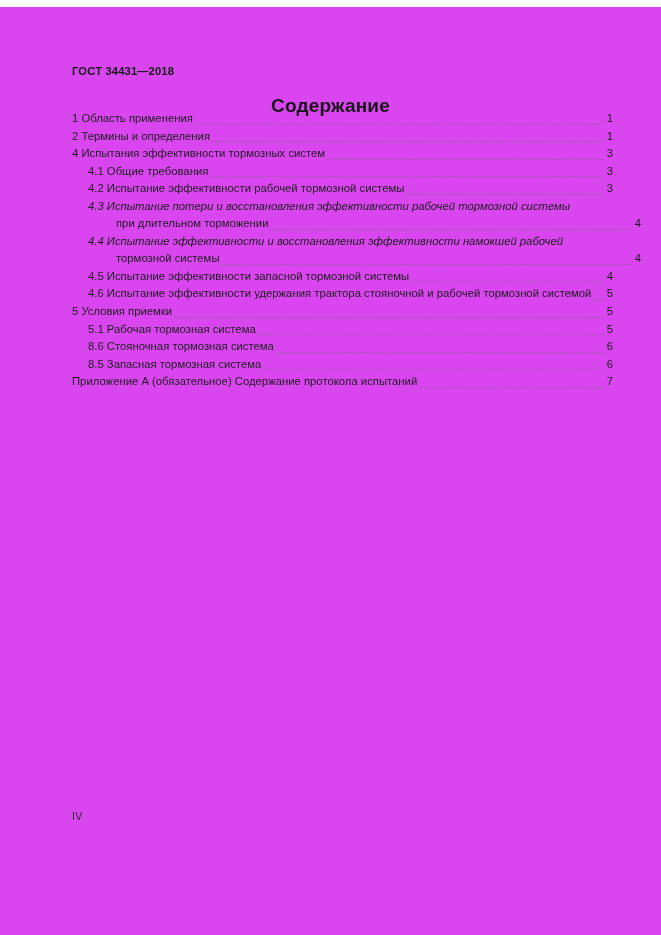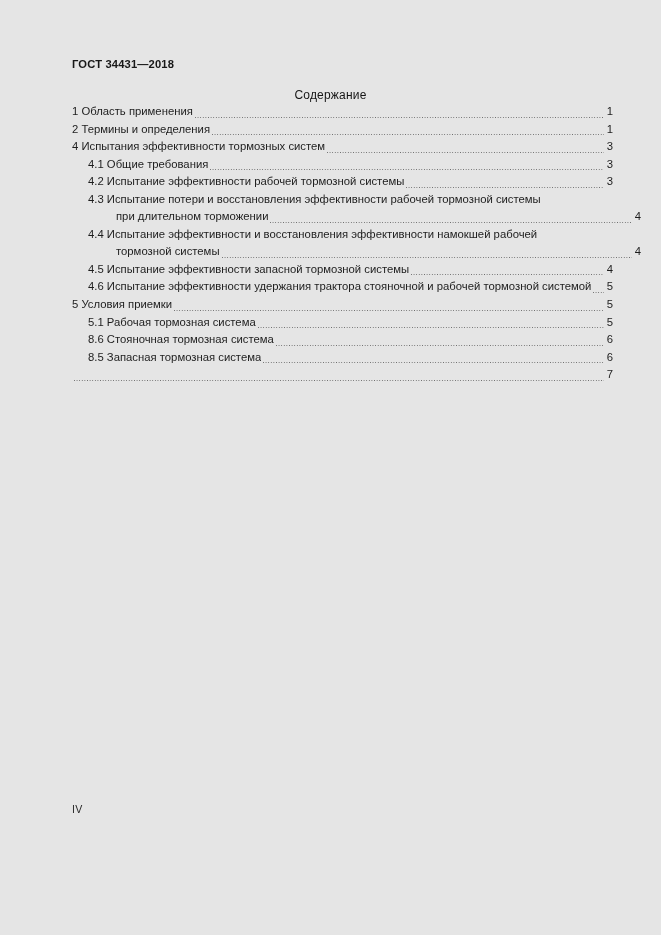--- a/index.html
+++ b/index.html
@@ -14,21 +14,22 @@
     position: relative;
     font-family: "Liberation Sans", "DejaVu Sans", sans-serif;
     color: #1b1b1b;
     overflow: hidden;
     -webkit-font-smoothing: antialiased;
   }
 
   .page {
     position: absolute;
     inset: 0;
-    background: #e5e5e5;
+    background: #d946ef;
+    margin-top: 7px;
   }
 
   
   .running-head {
     position: absolute;
     left: 72px;
     top: 58px;
     font-size: 11.2px;
     font-weight: bold;
     letter-spacing: 0.15px;
@@ -36,22 +37,22 @@
     color: #181818;
   }
 
   
   .doc-title {
     position: absolute;
     left: 0;
     right: 0;
     top: 88px;
     text-align: center;
-    font-size: 12px;
-    font-weight: normal;
+    font-size: 19px;
+    font-weight: bold;
     letter-spacing: 0.2px;
     color: #161616;
   }
 
   
   .toc {
     position: absolute;
     left: 72px;
     top: 103px;
     width: 541px;
@@ -107,20 +108,21 @@
     text-align: right;
     min-width: 7px;
     padding-left: 1px;
     color: #1d1d1d;
   }
 
   
   .wrap-line {
     display: block;
     white-space: nowrap;
+    font-style: italic;
   }
 
   
   .lvl-1 { padding-left: 0px; }
   .lvl-2 { padding-left: 16px; }
   .cont  { padding-left: 28px; }
   .lvl-2 > .leader-row > .entry-text { }
 
   
   .folio {
@@ -230,20 +232,21 @@
       </div>
       <div class="toc-entry lvl-2">
         <div class="leader-row">
           <span class="entry-text">8.5 Запасная тормозная система</span>
           <span class="dots"></span>
           <span class="page-num">6</span>
         </div>
       </div>
       <div class="toc-entry lvl-1">
         <div class="leader-row">
+          <span class="entry-text">Приложение А (обязательное) Содержание протокола испытаний</span>
           <span class="dots"></span>
           <span class="page-num">7</span>
         </div>
       </div>
     </div>
 
   <div class="folio">IV</div>
 
 </div>
 

